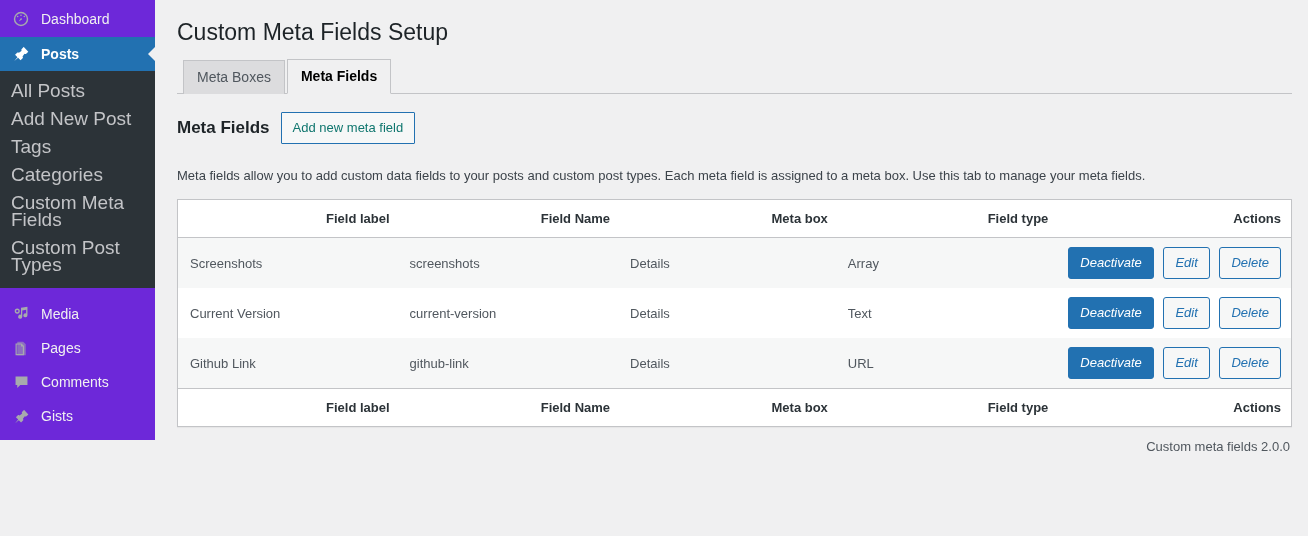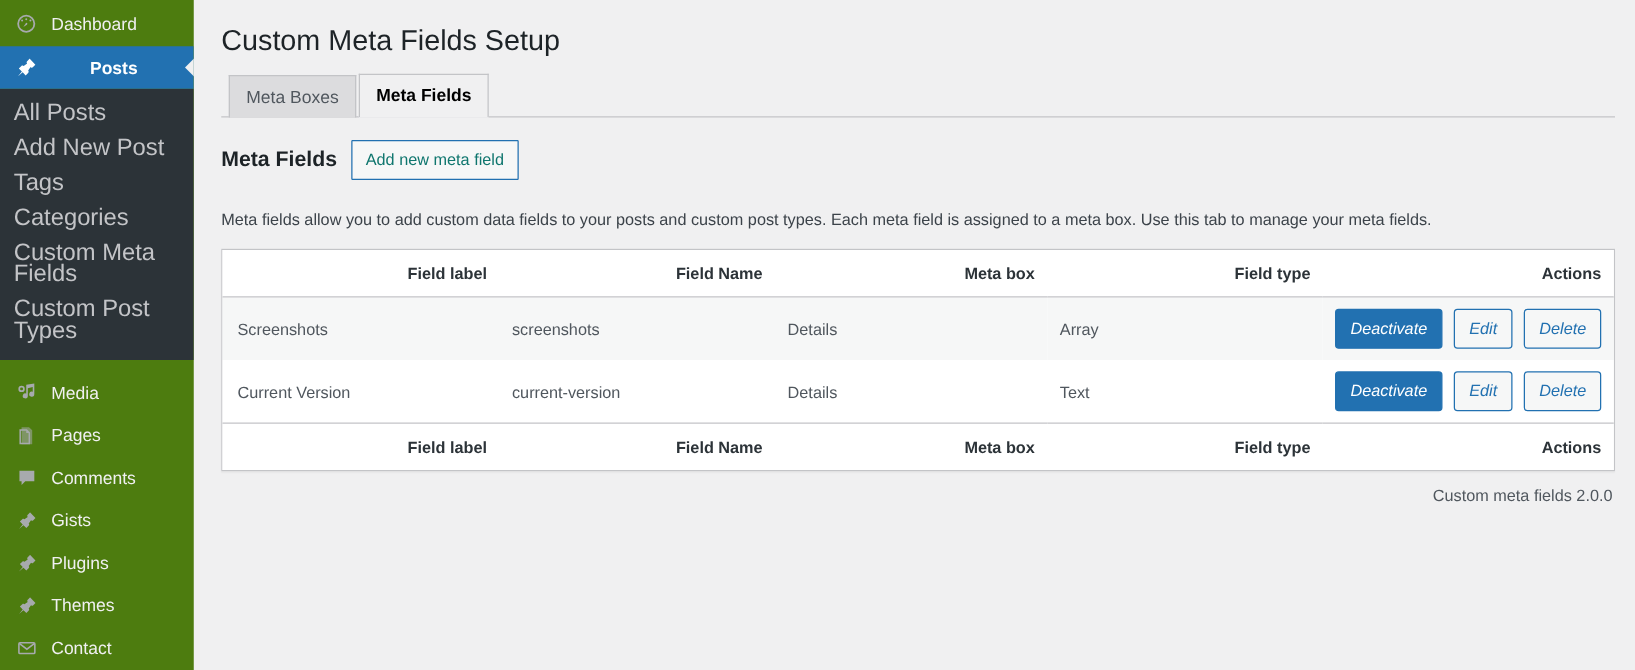--- a/index.html
+++ b/index.html
@@ -14,22 +14,22 @@
     color: #3c434a;
     font-size: 13px;
     -webkit-font-smoothing: antialiased;
   }
   .app { display: flex; width: 1308px; height: 536px; }
 
   
   .sidebar {
     width: 155px;
     min-width: 155px;
-    background: #4d7c0f;
-    height: 536px;
+    background: #6d28d9;
+    height: 440px;
     position: relative;
     overflow: hidden;
   }
   .menu-item {
     display: flex;
     align-items: center;
     height: 34px;
     padding: 0 0 0 10px;
     color: #f0f0f1;
     font-size: 14px;
@@ -40,21 +40,20 @@
     width: 22px; height: 20px;
     margin-right: 9px;
     display: flex; align-items: center; justify-content: center;
     flex: 0 0 22px;
   }
   .menu-item .mi-icon svg { display: block; }
   .menu-item.current {
     background: #2271b1;
     color: #fff;
     font-weight: 600;
-    gap: 31px;
   }
   .menu-item.current::after {
     content: "";
     position: absolute;
     right: -1px; top: 50%;
     margin-top: -8px;
     border: 8px solid transparent;
     border-right-color: #f0f0f1;
   }
   .menu-item.dashboard { height: 37px; }
@@ -368,20 +367,31 @@
             <td class="col-label">Current Version</td>
             <td class="col-name">current-version</td>
             <td class="col-metabox">Details</td>
             <td class="col-type">Text</td>
             <td class="col-actions actions-cell">
               <span class="btn btn-primary">Deactivate</span>
               <span class="btn btn-secondary">Edit</span>
               <span class="btn btn-secondary">Delete</span>
             </td>
           </tr>
+          <tr class="alt">
+            <td class="col-label">Github Link</td>
+            <td class="col-name">github-link</td>
+            <td class="col-metabox">Details</td>
+            <td class="col-type">URL</td>
+            <td class="col-actions actions-cell">
+              <span class="btn btn-primary">Deactivate</span>
+              <span class="btn btn-secondary">Edit</span>
+              <span class="btn btn-secondary">Delete</span>
+            </td>
+          </tr>
         </tbody>
         <tfoot>
           <tr>
             <th class="col-label">Field label</th>
             <th class="col-name">Field Name</th>
             <th class="col-metabox">Meta box</th>
             <th class="col-type">Field type</th>
             <th class="col-actions">Actions</th>
           </tr>
         </tfoot>

